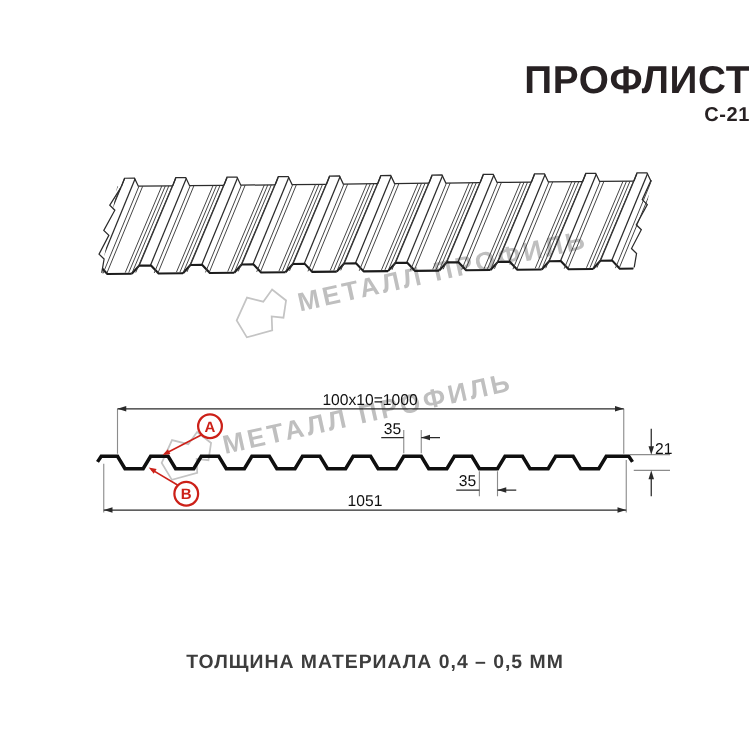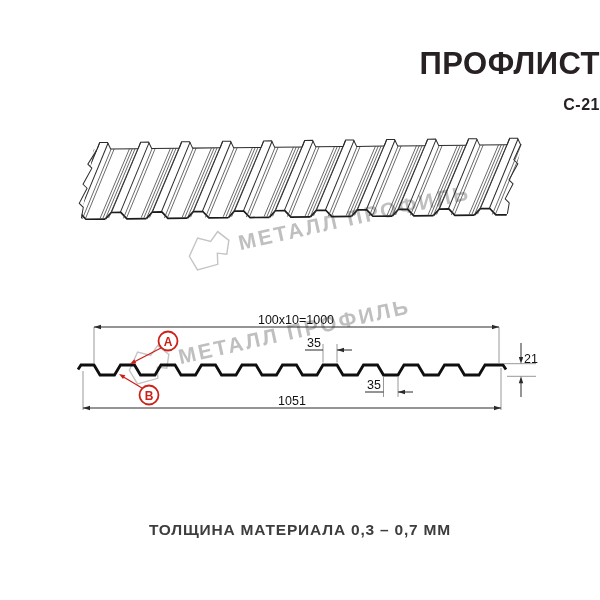--- a/index.html
+++ b/index.html
@@ -2,21 +2,21 @@
 <html><head>
 <meta charset="utf-8">
 <style>
   html,body{margin:0;padding:0;}
   body{width:600px;height:600px;background:#ffffff;position:relative;overflow:hidden;
        font-family:"Liberation Sans", sans-serif;}
   .page{position:absolute;inset:0;}
 
   .header{position:absolute;top:46px;left:0;width:600px;text-align:right;z-index:3;}
   .title{margin:0;font-size:31px;font-weight:800;letter-spacing:0.5px;color:#272123;}
-  .subtitle{margin-top:14px;font-size:16px;font-weight:700;letter-spacing:0.5px;color:#272123;}
+  .subtitle{margin-top:2px;font-size:16px;font-weight:700;letter-spacing:0.5px;color:#272123;}
 
   .wm{position:absolute;display:flex;align-items:center;gap:7px;z-index:1;
       transform:rotate(-12.5deg);transform-origin:0 50%;white-space:nowrap;}
   .wm1{left:186px;top:236px;}
   .wm2{left:126px;top:350px;}
   .wm-text{font-size:21px;font-weight:700;letter-spacing:2.5px;color:#bfbfbf;}
   .wm-logo{flex:0 0 auto;}
 
   #sheet3d{position:absolute;left:70px;top:125px;z-index:2;}
   #xsec{position:absolute;left:55px;top:313px;z-index:2;}
@@ -231,14 +231,14 @@
     <polygon class="redarr" points="75,51 79.3,46.3 81.3,50.2"></polygon>
     <circle class="redcirc" cx="113" cy="28" r="9.5"></circle>
     <text class="redtxt" x="113" y="32.5" text-anchor="middle">A</text>
 
     <line class="redln" x1="87" y1="75" x2="66" y2="62.5"></line>
     <polygon class="redarr" points="64,61 70.3,62.2 68,66"></polygon>
     <circle class="redcirc" cx="94" cy="82" r="9.5"></circle>
     <text class="redtxt" x="94" y="86.5" text-anchor="middle">B</text>
   </svg>
 
-  <div class="footer">ТОЛЩИНА МАТЕРИАЛА 0,3 – 0,7 ММ</div>
+  <div class="footer">ТОЛЩИНА МАТЕРИАЛА 0,4 – 0,5 ММ</div>
 </div>
 
 </body></html>

